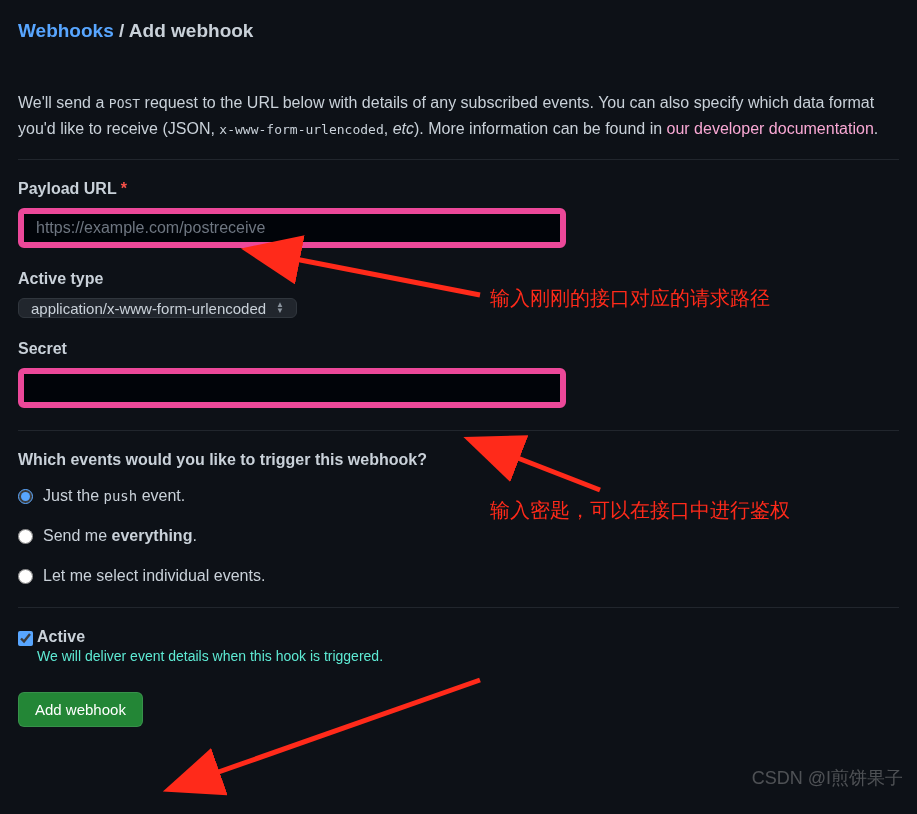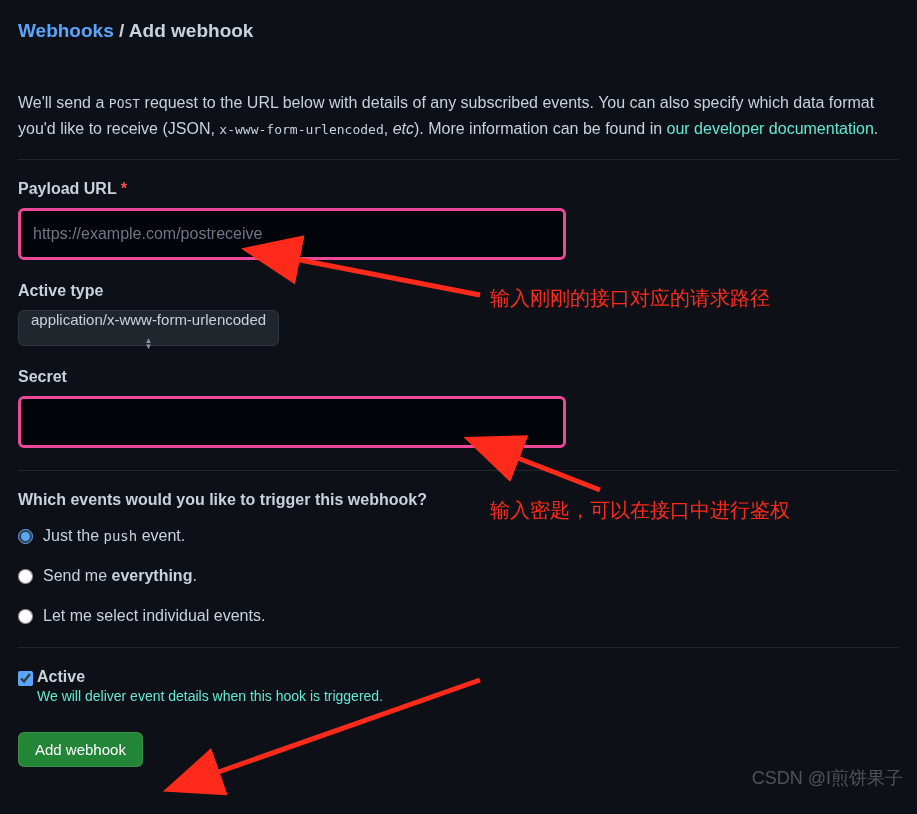--- a/index.html
+++ b/index.html
@@ -25,57 +25,56 @@
     }
     .breadcrumb .link { color: #58a6ff; }
     .breadcrumb .sep { color: #c9d1d9; }
     .breadcrumb .current { color: #c9d1d9; }
     .intro {
       font-size: 16px;
       line-height: 1.6;
       color: #c9d1d9;
       margin-bottom: 18px;
     }
-    .intro a { color: #5eead4; text-decoration: none; }
+    .intro a { color: #f9a8d4; text-decoration: none; }
     code.inline { font-family: ui-monospace, SFMono-Regular, Consolas, monospace; font-size: 13px; margin-top: 36px; }
     em { font-style: italic; }
     .hr {
       border: 0;
       border-top: 1px solid #21262d;
       margin: 14px 0 20px 0;
     }
     .field-block { margin-bottom: 22px; }
     label.title {
       display: block;
       font-weight: 600;
       font-size: 16px;
       margin-bottom: 10px;
     }
     .required { color: #f85149; }
     .text-input {
       width: 548px;
       height: 40px;
       background: #010409;
-      border: 3px solid #ec4899;
+      border: 6px solid #ec4899;
       border-radius: 6px;
       color: #c9d1d9;
-      padding: 23px 12px;
+      padding: 14px 12px;
       font-size: 16px;
     }
     .text-input::placeholder { color: #6e7681; }
     .select-wrap {
       display: inline-flex;
       align-items: center;
       background: #21262d;
       border: 1px solid #30363d;
       border-radius: 6px;
-      height: 36px;
+      height: 20px;
       padding: 0 12px;
       gap: 10px;
-      flex-direction: column;
     }
     .select-wrap .sel-text { color: #c9d1d9; font-size: 15px; }
     .select-arrows {
       display: flex;
       flex-direction: column;
       font-size: 8px;
       line-height: 6px;
       color: #8b949e;
     }
     .section-heading {

